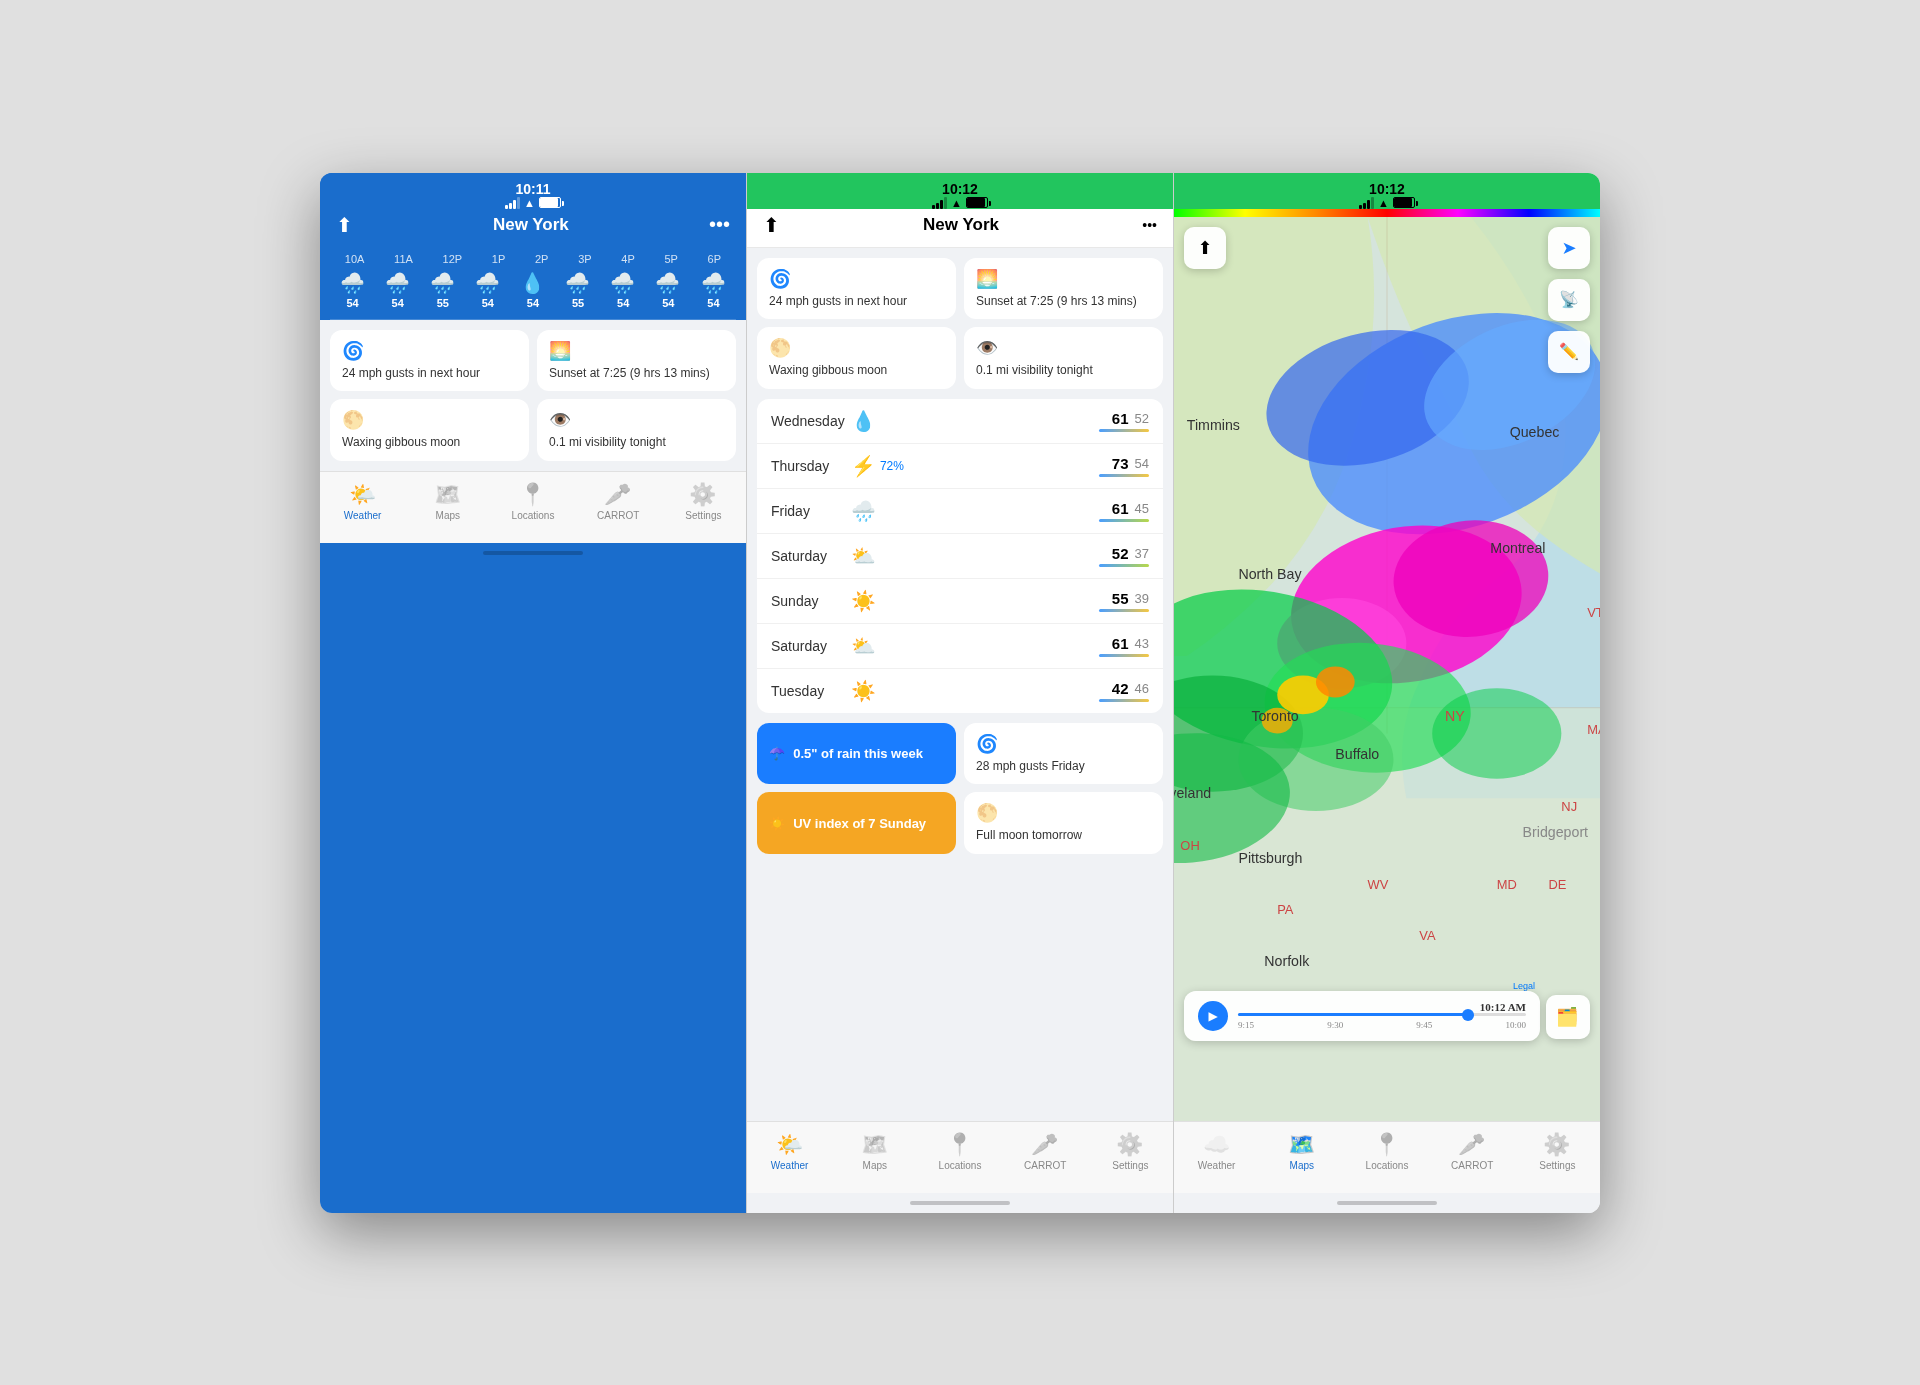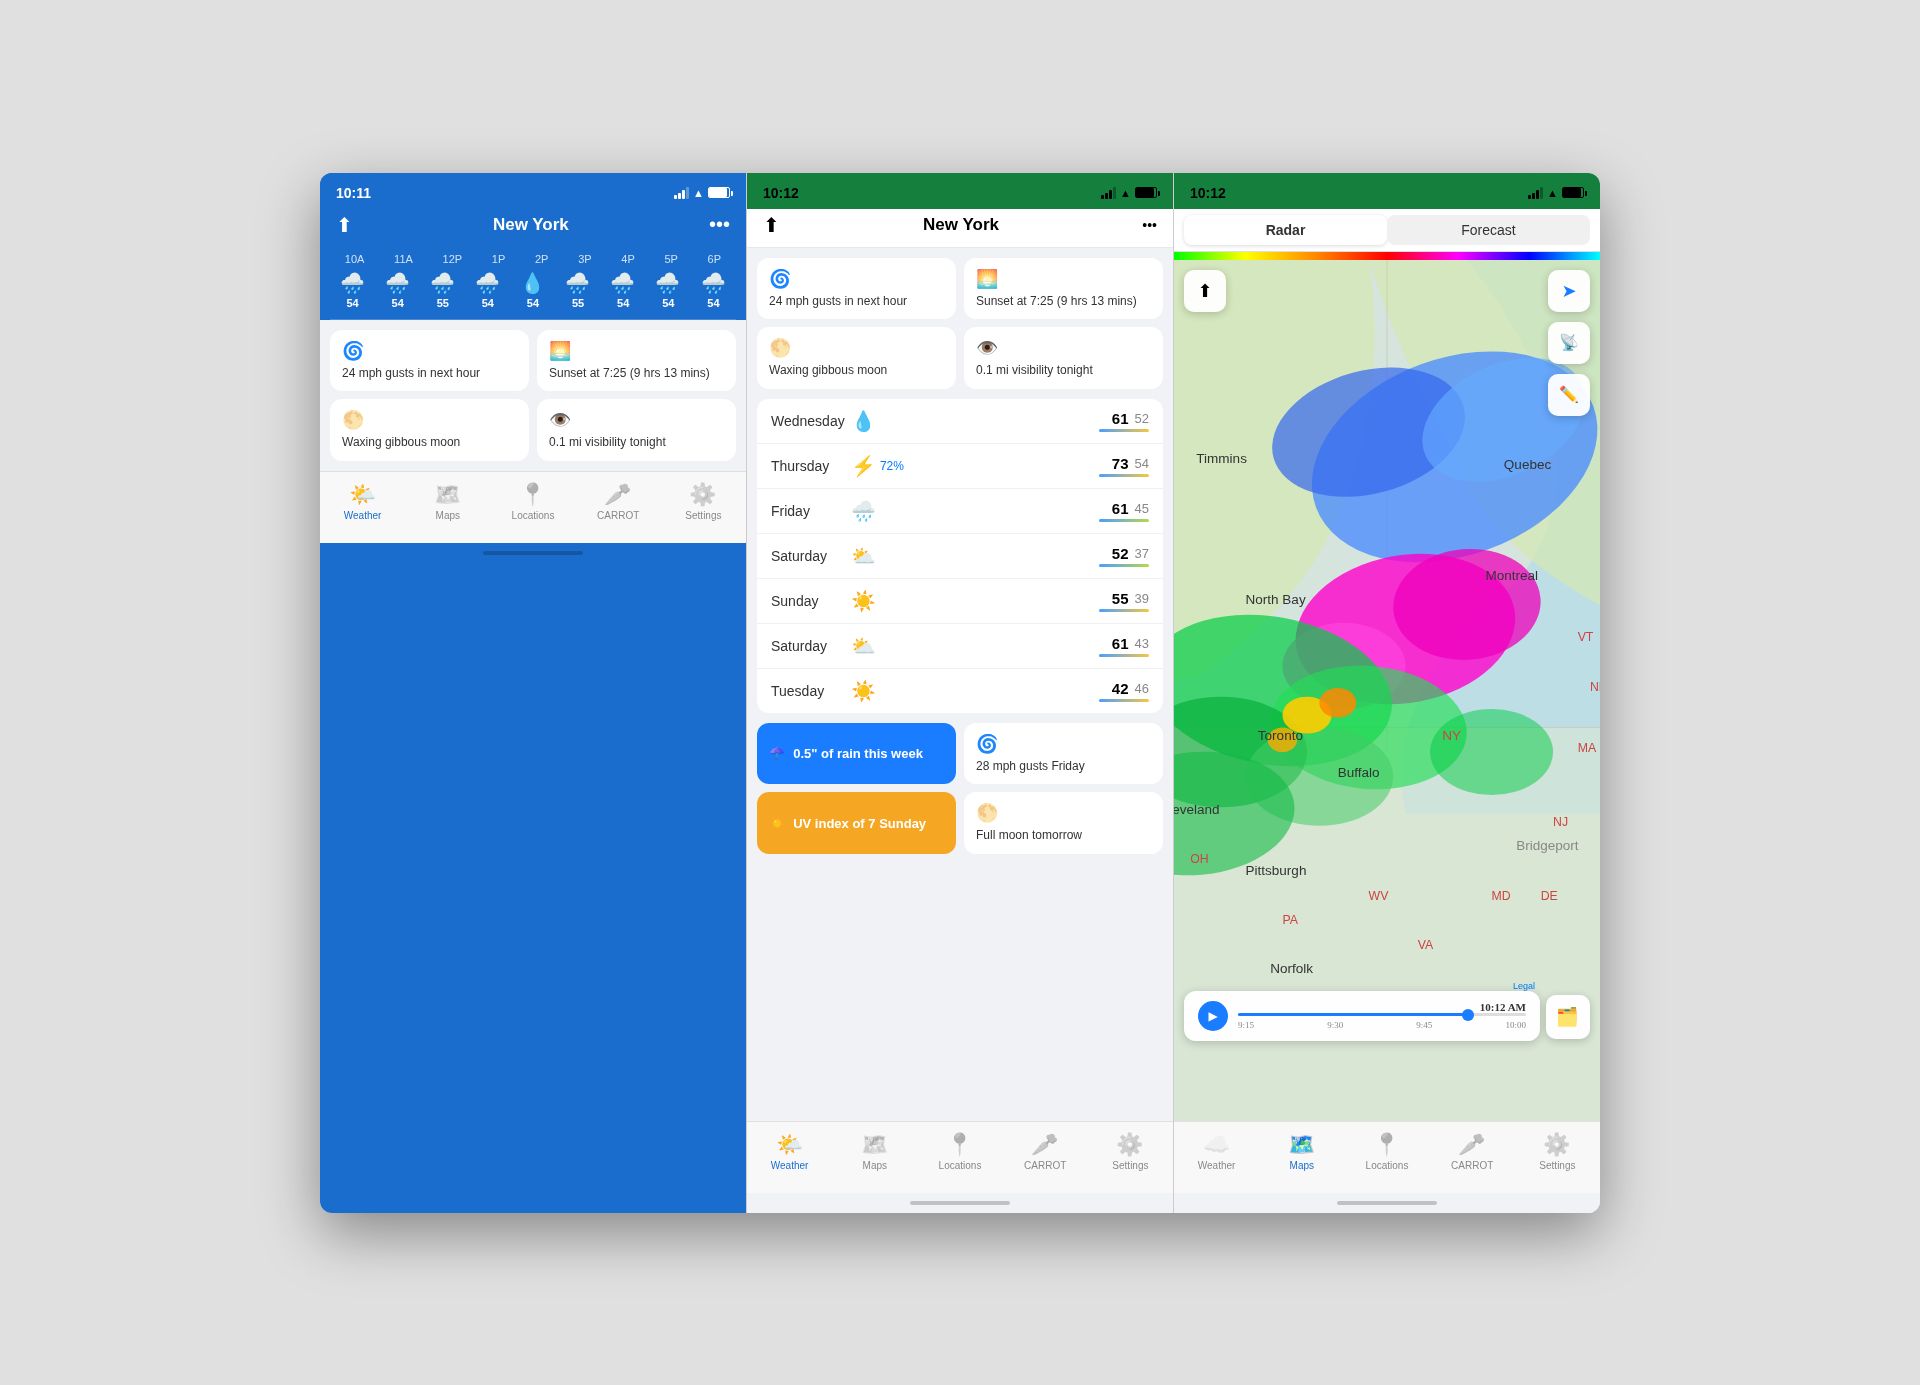--- a/index.html
+++ b/index.html
@@ -30,27 +30,28 @@
       background: #fff;
       border-right: 1px solid #ccc;
     }
     .phone-screen:last-child { border-right: none; }
 
     
     .status-bar {
       display: flex;
       justify-content: space-between;
       align-items: center;
-      padding: 8px 16px 4px;
+      padding: 8px 25px 4px;
       font-size: 13px;
       font-weight: 600;
       height: 36px;
+      flex-direction: column;
     }
     .status-bar.dark { background: #1a6dcc; color: #fff; }
-    .status-bar.light { background: #15803d; color: #000; }
+    .status-bar.light { background: #22c55e; color: #000; }
     .status-time { font-size: 14px; font-weight: 700; }
     .status-icons { display: flex; align-items: center; gap: 4px; }
     .signal-bars { display: flex; align-items: flex-end; gap: 1px; }
     .signal-bar { width: 3px; background: currentColor; border-radius: 1px; }
     .wifi-icon { font-size: 11px; }
     .battery-icon {
       width: 22px; height: 11px; border: 1.5px solid currentColor;
       border-radius: 2px; position: relative; display: inline-block;
     }
     .battery-icon::after {
@@ -802,24 +803,20 @@
           <div class="signal-bar" style="height:9px; background:#000;"></div>
           <div class="signal-bar" style="height:12px; background:#000; opacity:0.3;"></div>
         </div>
         <span style="font-size:11px; color:#000;">▲</span>
         <div class="battery-icon" style="border-color:#000;">
           <div class="battery-fill" style="background:#000; width:90%;"></div>
         </div>
       </div>
     </div>
 
-    <div class="radar-tabs">
-      <div class="radar-tab active">Radar</div>
-      <div class="radar-tab">Forecast</div>
-    </div>
 
     <div class="color-scale"></div>
 
     <div class="map-container">
       <div class="map-bg">
 
         
         <svg width="100%" height="100%" viewBox="0 0 430 700" preserveAspectRatio="xMidYMid slice">
 
           <rect width="430" height="700" fill="#b8dce8"></rect>

